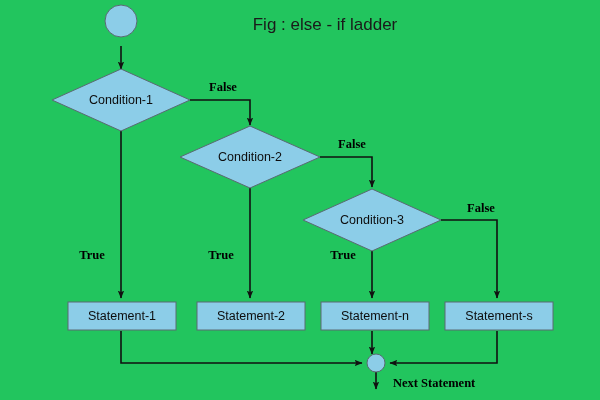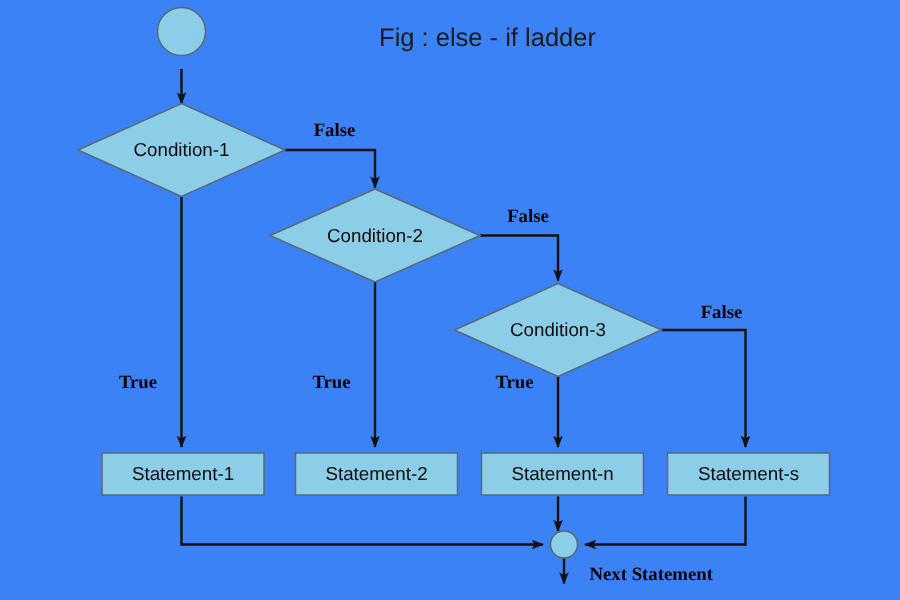--- a/index.html
+++ b/index.html
@@ -4,21 +4,21 @@
 <style>
   html, body {
     margin: 0;
     padding: 0;
     background: #ffffff;
   }
   #canvas {
     position: relative;
     width: 600px;
     height: 400px;
-    background: #3b82f6;
+    background: #22c55e;
     overflow: hidden;
     font-family: "Liberation Sans", sans-serif;
   }
   svg.layer {
     position: absolute;
     left: 0;
     top: 0;
     width: 600px;
     height: 400px;
   }

